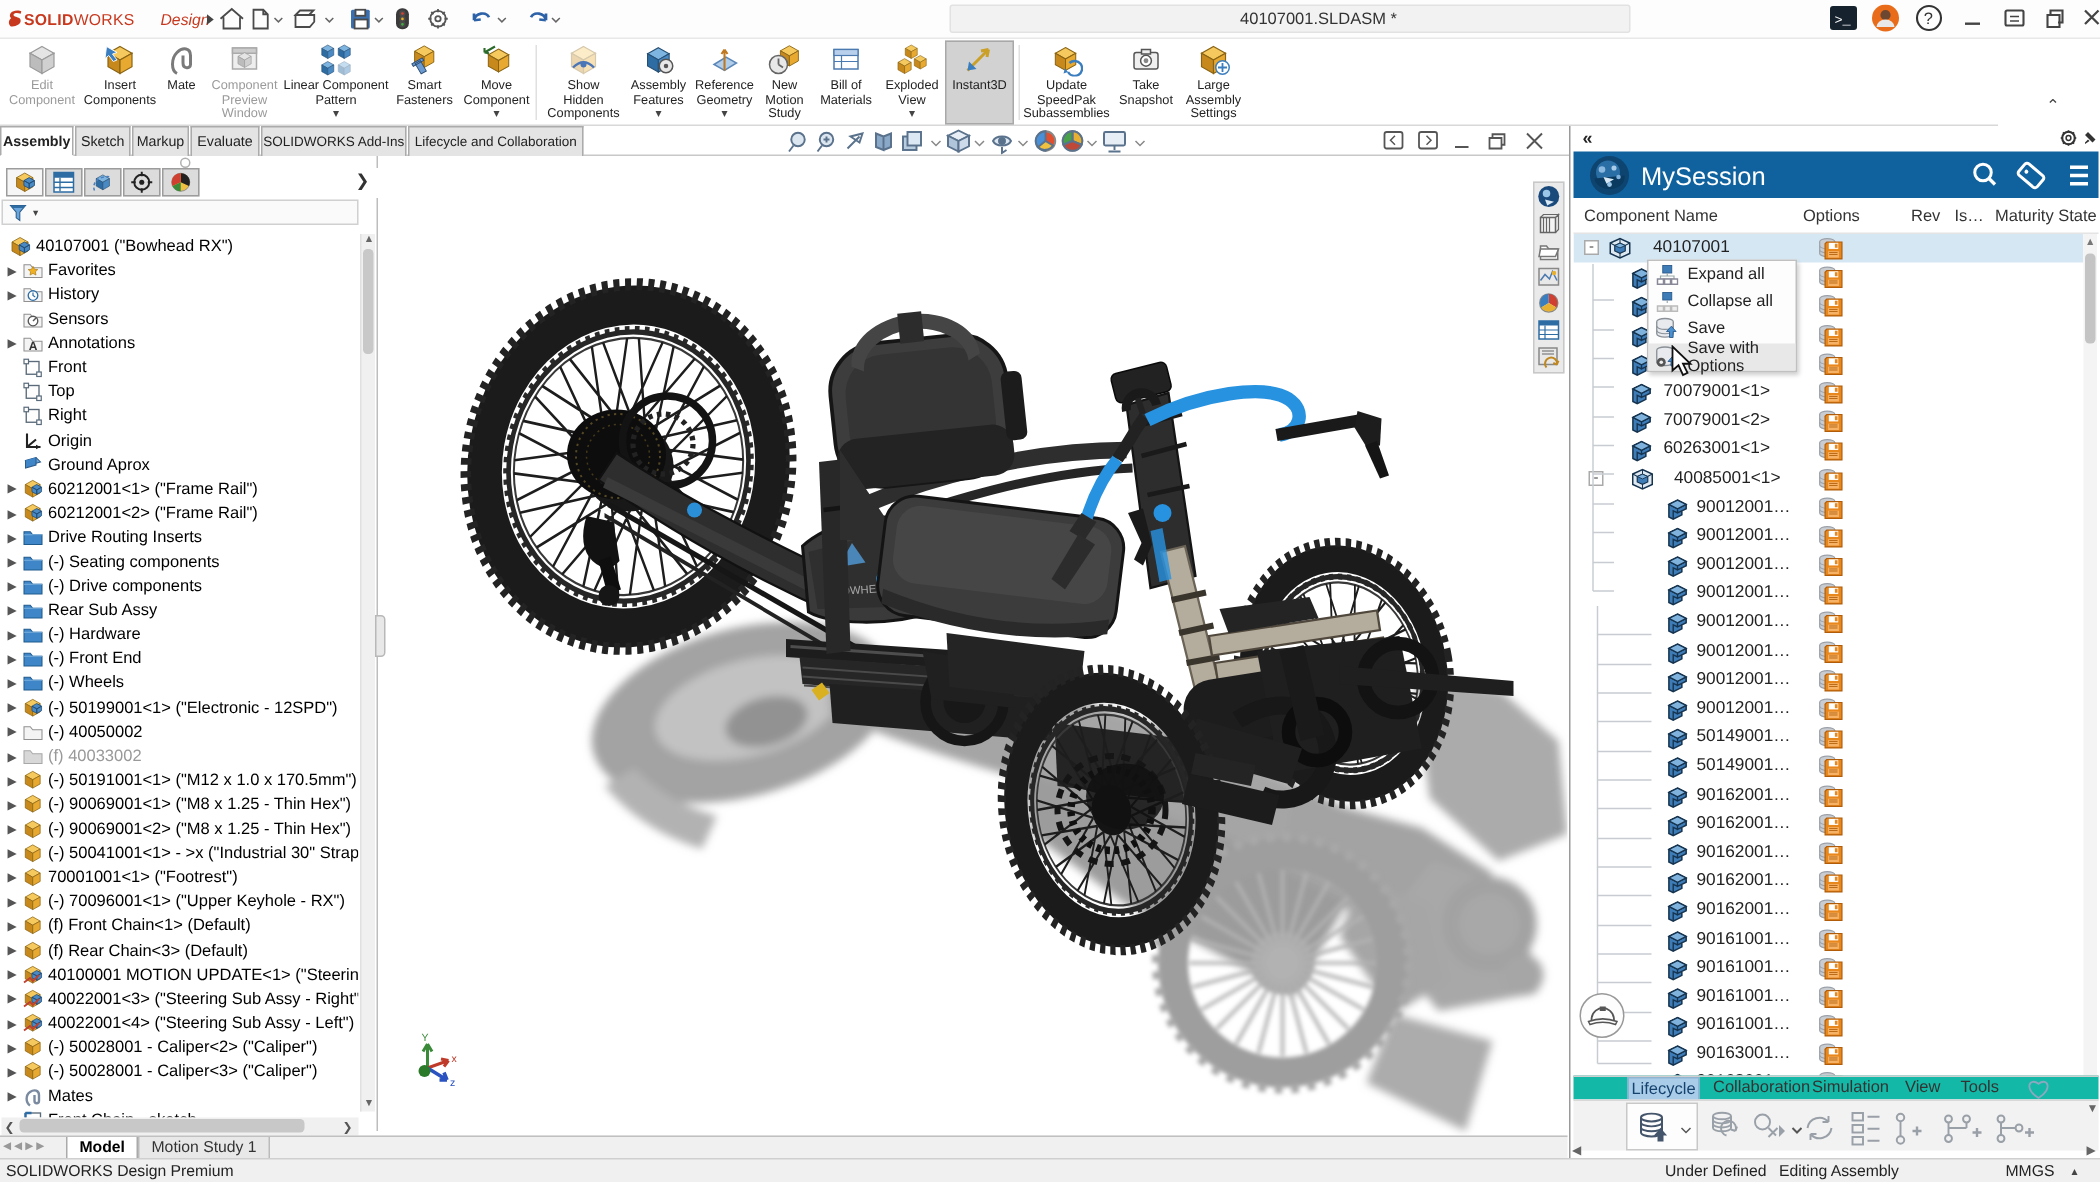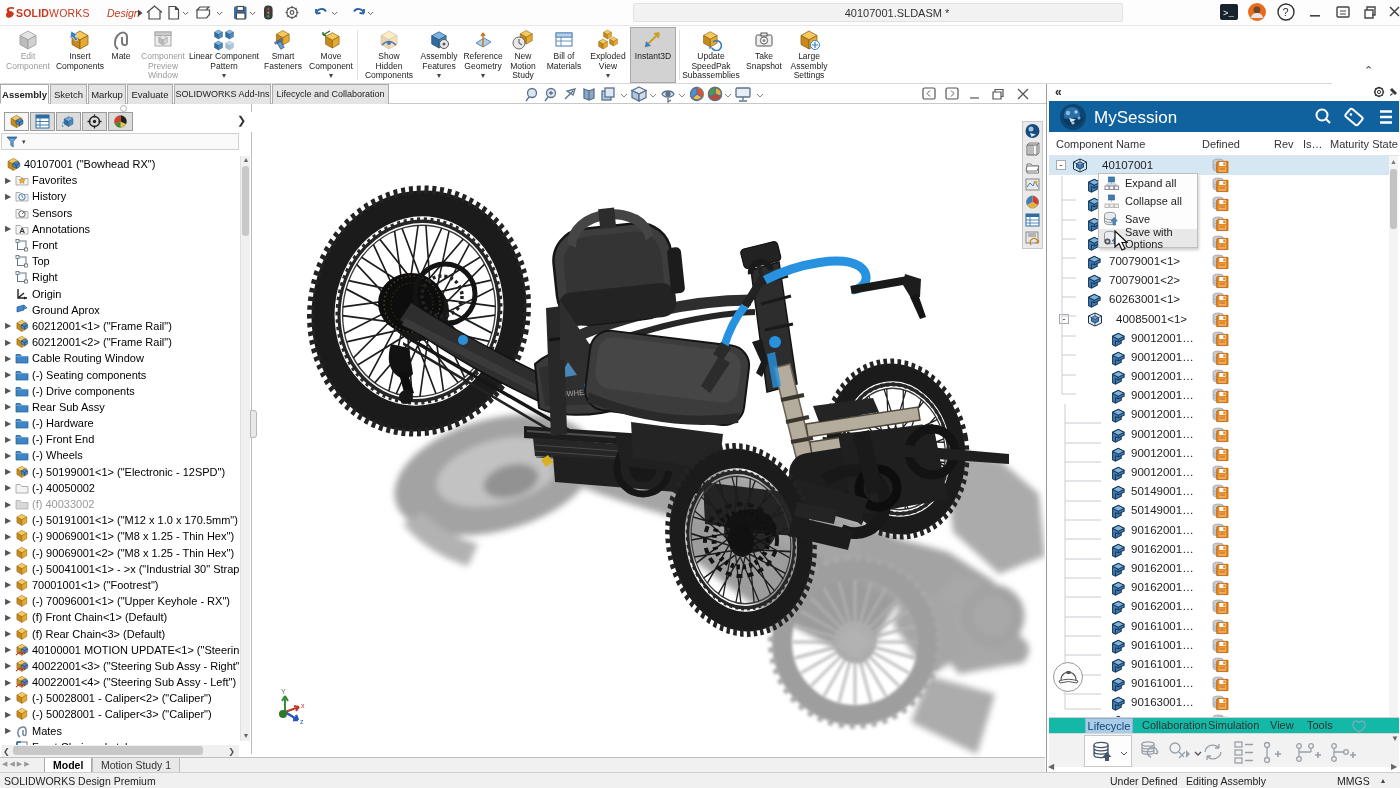--- a/index.html
+++ b/index.html
@@ -2,21 +2,21 @@
 <html><head>
 <meta charset="utf-8">
 <style>
 * { margin:0; padding:0; box-sizing:border-box; }
 html,body { width:1400px; height:788px; overflow:hidden; font-family:"Liberation Sans",sans-serif; background:#fff; }
 #app { position:absolute; top:0; left:0; width:1400px; height:788px; }
 .abs { position:absolute; }
 
 #titlebar { position:absolute; top:0; left:0; width:1400px; height:26px; background:#fdfdfd; border-bottom:1px solid #e8e8e8; }
 #logo { position:absolute; left:4px; top:4px; }
-#searchbox { position:absolute; left:633px; top:3px; width:490px; height:19px; background:#f2f2f2; border:1px solid #e2e2e2; border-radius:2px; font-size:11px; color:#333; text-align:center; line-height:18px; text-indent:38px; }
+#searchbox { position:absolute; left:633px; top:3px; width:454px; height:19px; background:#f2f2f2; border:1px solid #e2e2e2; border-radius:2px; font-size:11px; color:#333; text-align:center; line-height:18px; text-indent:38px; }
 
 #ribbon { position:absolute; top:26px; left:0; width:1332px; height:58px; background:#ffffff; border-bottom:1px solid #d8d8d8;padding-left:20px; }
 .rbtn { position:absolute; top:2px; text-align:center; font-size:8.5px; color:#222; line-height:9.5px; white-space:nowrap; }
 .rbtn .ric { height:24px; display:flex; align-items:center; justify-content:center; }
 .rbtn.dis { color:#9a9a9a; }
 .rsep { position:absolute; top:4px; width:1px; height:50px; background:#e0e0e0; }
 
 #tabbar { position:absolute; top:84px; left:0; width:1400px; height:20px; background:#ffffff; border-bottom:1px solid #c8c8c8; }
 .dtab { position:absolute; top:0; height:20px; background:#e4e4e4; border:1px solid #ababab; border-bottom:none; font-size:9.5px; color:#222; text-align:center; line-height:19px; overflow:hidden; white-space:nowrap; }
 .dtab.act { background:#ffffff; font-weight:bold; border-bottom:1px solid #fff; }
@@ -534,21 +534,21 @@
           </span>
           <span class="lbl">60212001&lt;2&gt; ("Frame Rail")</span>
         </div>
       <div class="trow">
           <span class="ar">▶</span>
           <span class="tic">
             <svg width="14" height="14">
               <use href="#foldB"></use>
             </svg>
           </span>
-          <span class="lbl">Cable Routing Window</span>
+          <span class="lbl">Drive Routing Inserts</span>
         </div>
       <div class="trow">
           <span class="ar">▶</span>
           <span class="tic">
             <svg width="14" height="14">
               <use href="#foldB"></use>
             </svg>
           </span>
           <span class="lbl">(-) Seating components</span>
         </div>
@@ -1011,21 +1011,21 @@
           <path d="M12,12 l4,4" stroke="#fff" stroke-width="2.2"></path>
           <g transform="translate(40,10) rotate(40)">
             <rect x="-8" y="-5" width="16" height="10" rx="2" fill="none" stroke="#fff" stroke-width="2"></rect>
             <circle cx="-4" cy="0" r="1.3" fill="#fff"></circle>
           </g>
           <path d="M66,4.5 h12 M66,10 h12 M66,15.5 h12" stroke="#fff" stroke-width="2.4"></path>
         </svg>
     </div>
     <div id="rhead">
       <span style="position:absolute;left:7px;top:4px">Component Name</span>
-      <span style="position:absolute;left:153px;top:4px">Defined</span>
+      <span style="position:absolute;left:153px;top:4px">Options</span>
       <span style="position:absolute;left:225px;top:4px">Rev</span>
       <span style="position:absolute;left:254px;top:4px">Is…</span>
       <span style="position:absolute;left:281px;top:4px">Maturity State</span>
     </div>
     <svg class="abs" style="left:2px;top:72px;z-index:1" width="340" height="563" viewBox="0 0 340 563">
         <g stroke="#c8ccd2" stroke-width="1">
           <path d="M13,20 V238 M13,238 h14 M13,44 h14 M13,64 h14 M13,83 h14 M13,102 h14 M13,122 h14 M13,141 h14 M13,160 h14 M13,180 h14 M13,199 h14 M13,219 h14"></path>
           <path d="M16,248 V553 M16,267 h36 M16,287 h36 M16,306 h36 M16,325 h36 M16,345 h36 M16,364 h36 M16,383 h36 M16,403 h36 M16,422 h36 M16,441 h36 M16,461 h36 M16,480 h36 M16,499 h36 M16,519 h36 M16,538 h36 M16,553 h36"></path>
         </g>
       </svg>

